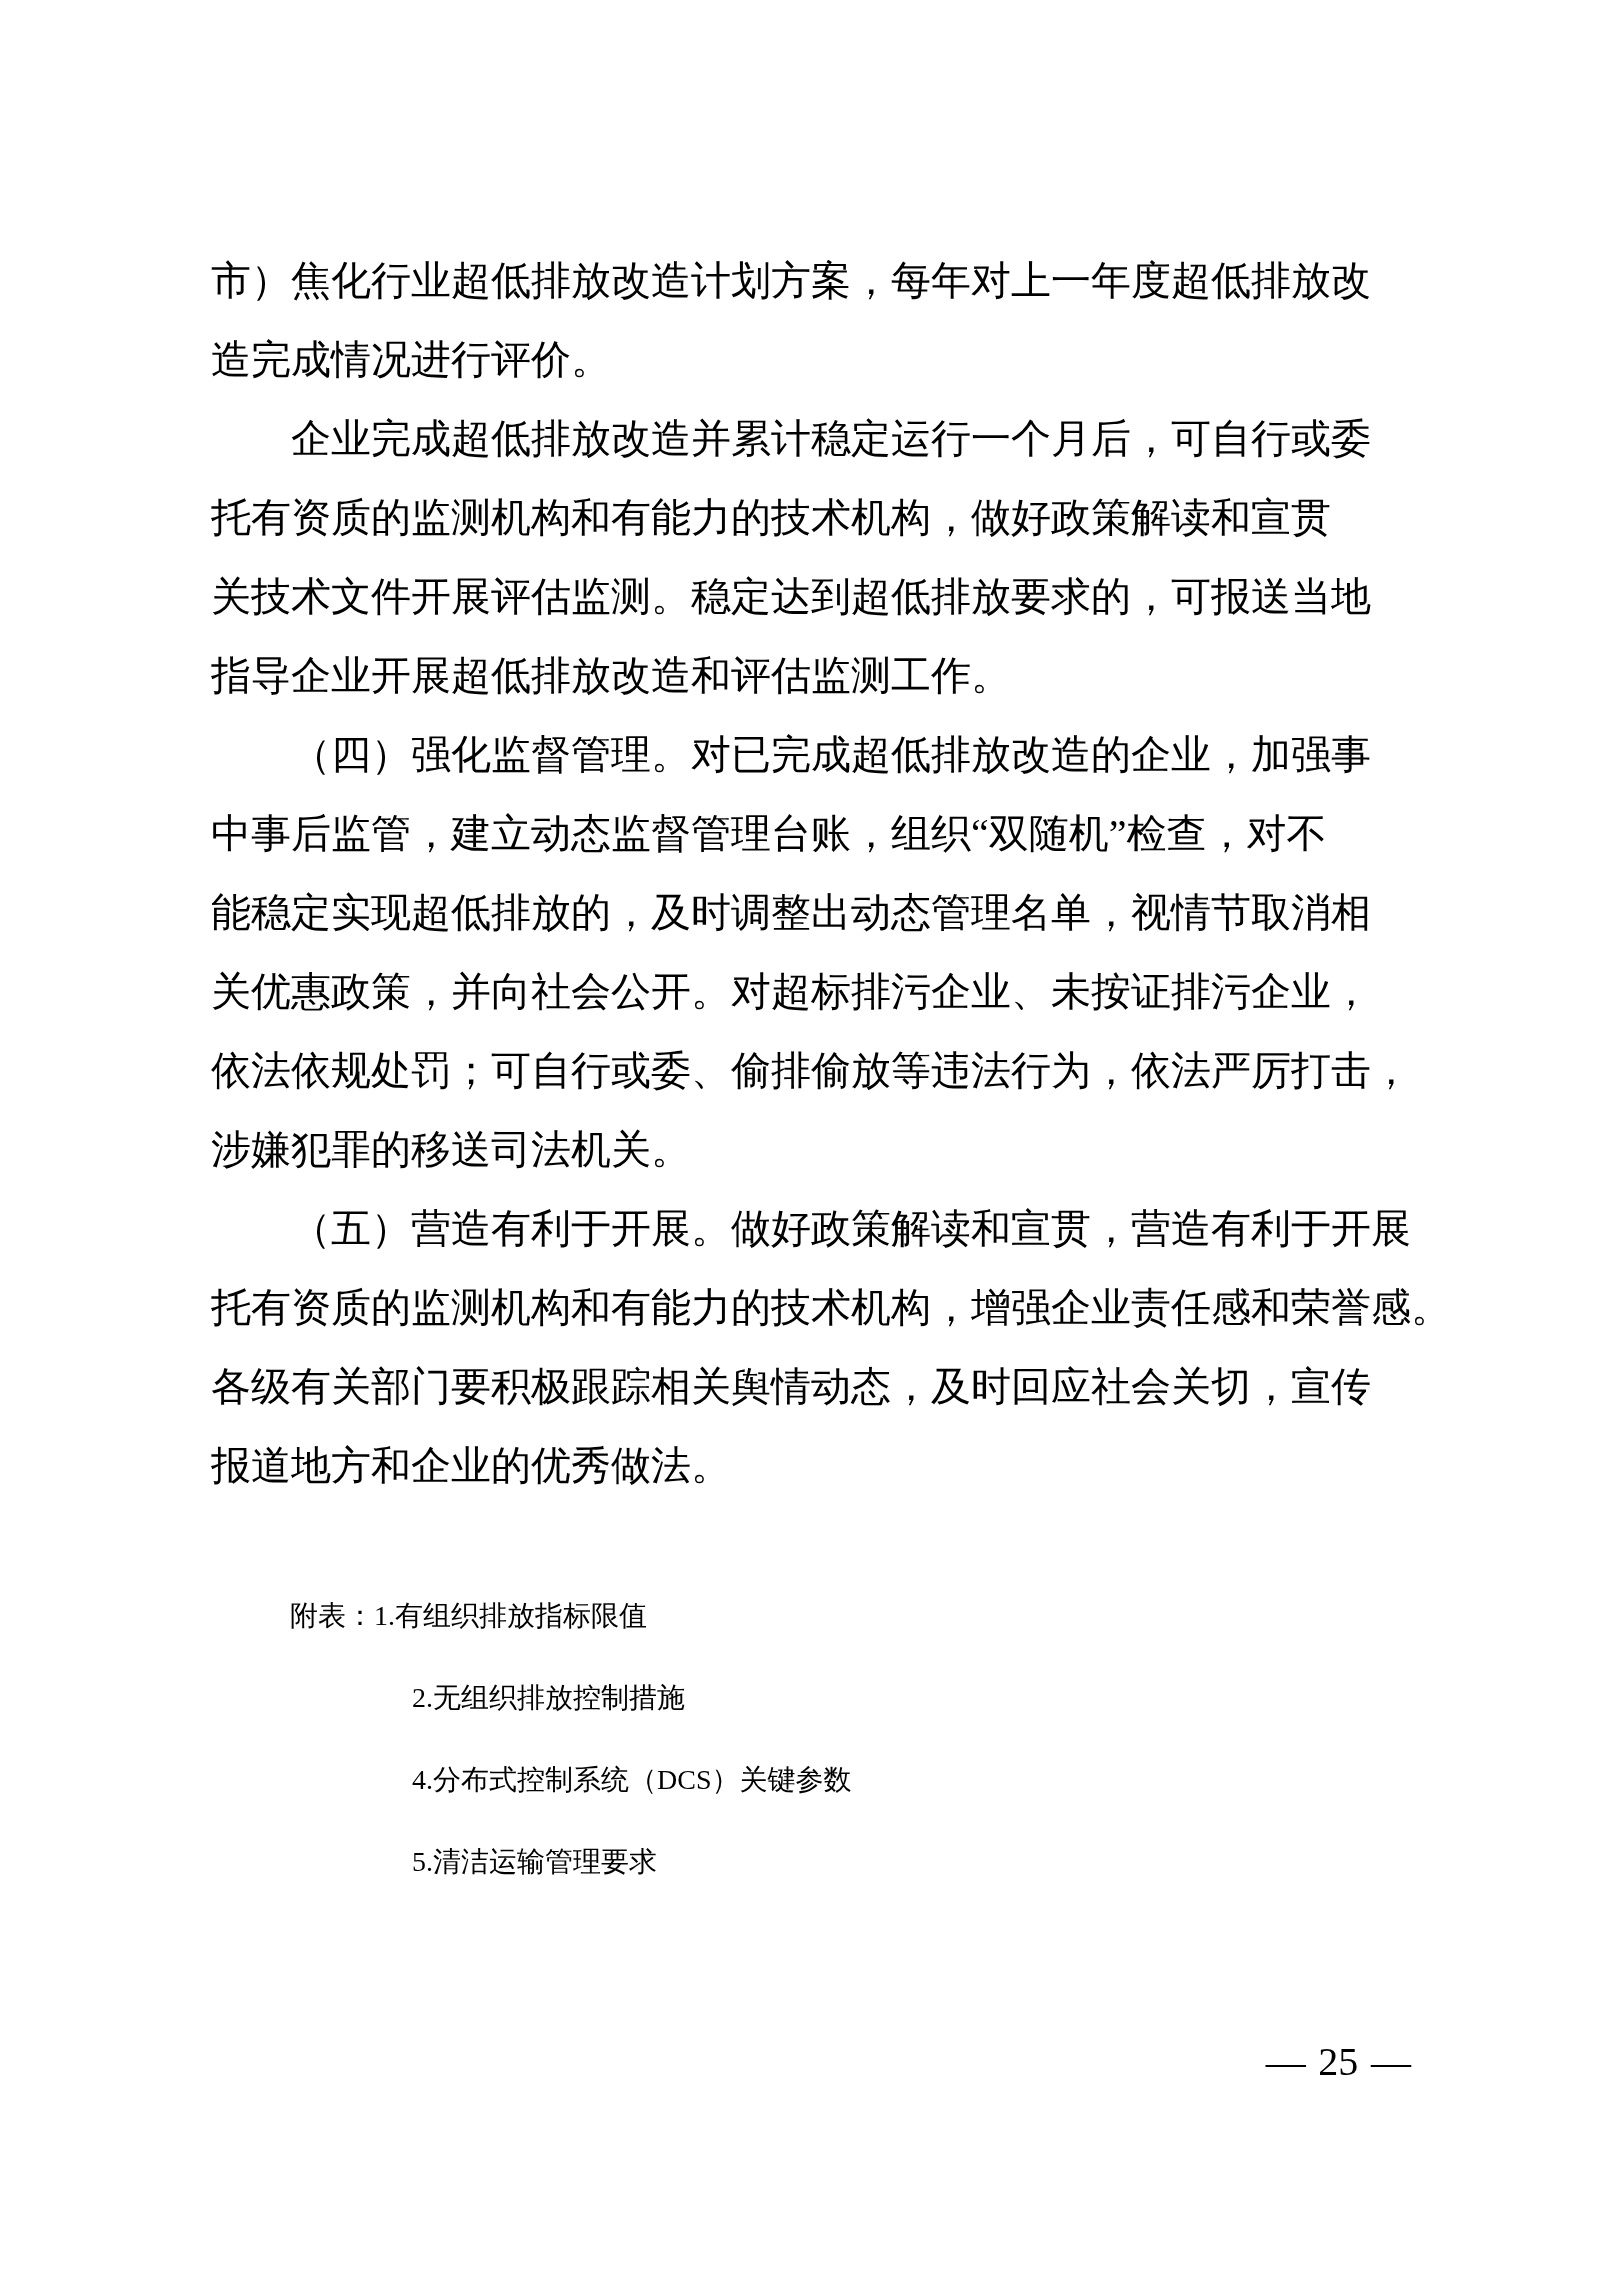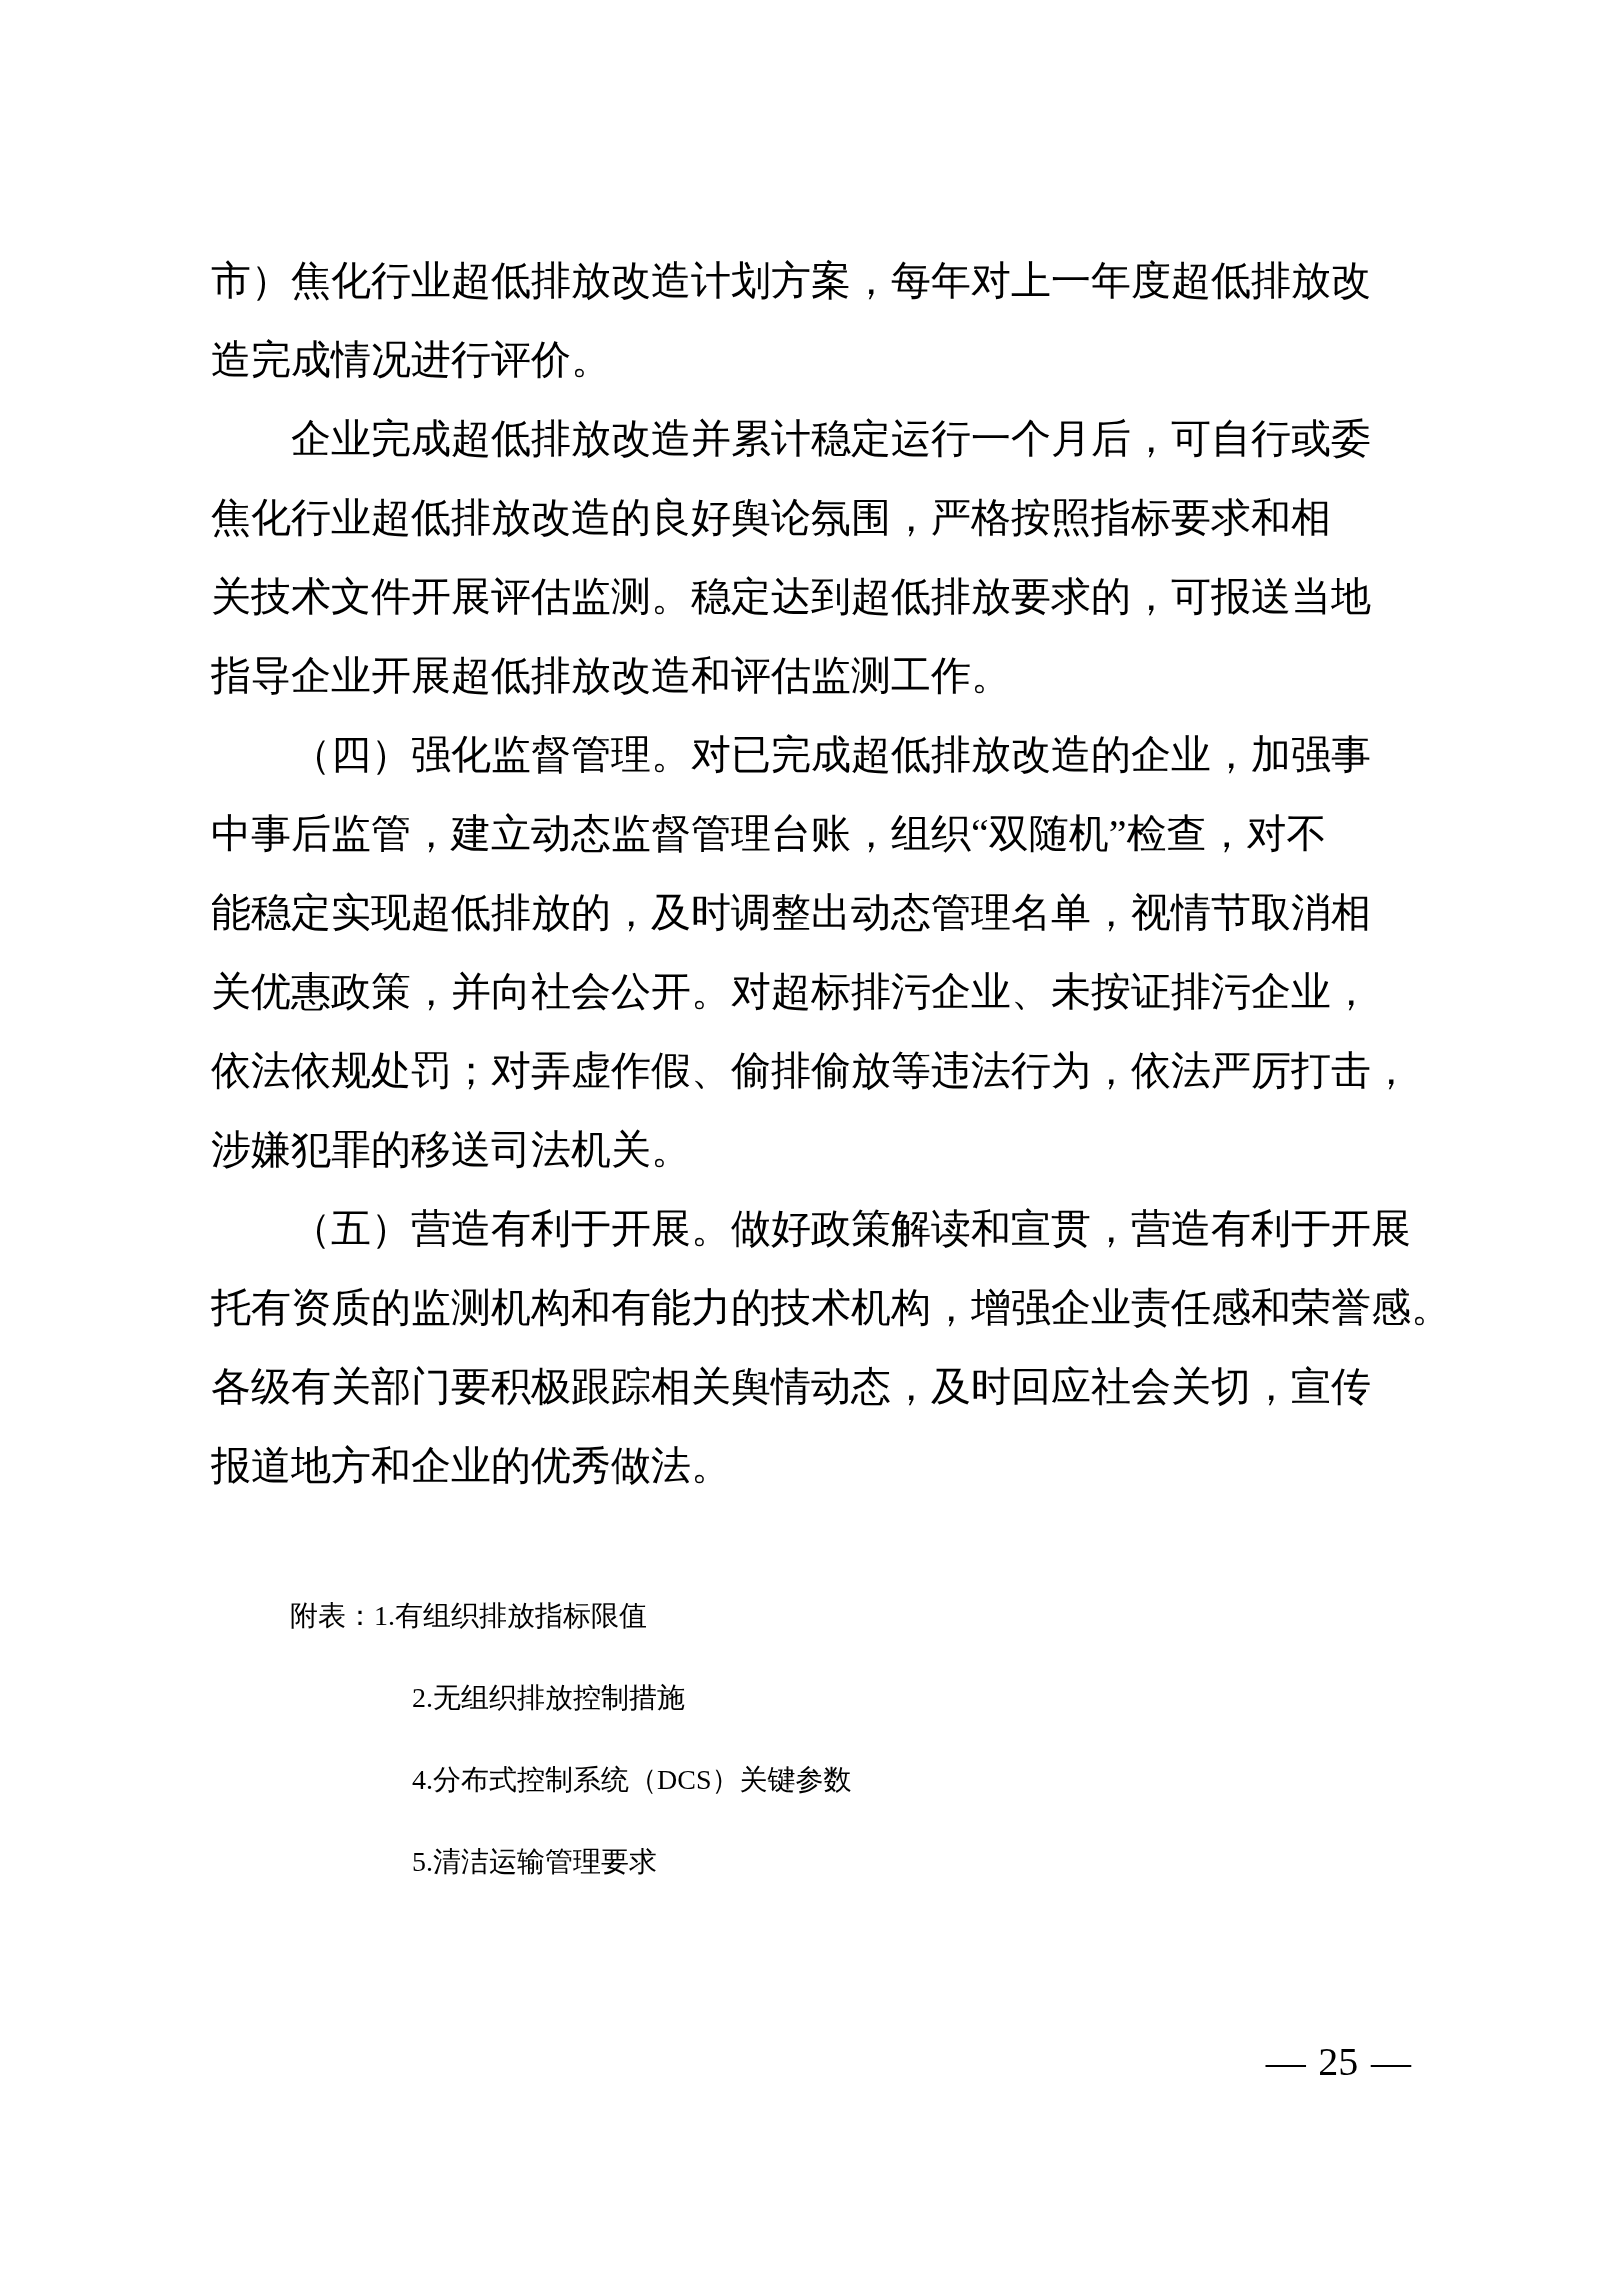--- a/index.html
+++ b/index.html
@@ -65,28 +65,28 @@
 </style>
 </head>
 <body>
 
 <div class="page">
 
   <div class="body-text">
       <div class="line">市）焦化行业超低排放改造计划方案，每年对上一年度超低排放改</div>
       <div class="line">造完成情况进行评价。</div>
       <div class="line indent">企业完成超低排放改造并累计稳定运行一个月后，可自行或委</div>
-      <div class="line">焦化行业超低排放改造的良好舆论氛围，严格按照指标要求和相</div>
+      <div class="line">托有资质的监测机构和有能力的技术机构，做好政策解读和宣贯</div>
       <div class="line">关技术文件开展评估监测。稳定达到超低排放要求的，可报送当地</div>
       <div class="line">指导企业开展超低排放改造和评估监测工作。</div>
       <div class="line indent"><b>（四）强化监督管理。</b>对已完成超低排放改造的企业，加强事</div>
       <div class="line">中事后监管，建立动态监督管理台账，组织“双随机”检查，对不</div>
       <div class="line">能稳定实现超低排放的，及时调整出动态管理名单，视情节取消相</div>
       <div class="line">关优惠政策，并向社会公开。对超标排污企业、未按证排污企业，</div>
-      <div class="line">依法依规处罚；对弄虚作假、偷排偷放等违法行为，依法严厉打击，</div>
+      <div class="line">依法依规处罚；可自行或委、偷排偷放等违法行为，依法严厉打击，</div>
       <div class="line">涉嫌犯罪的移送司法机关。</div>
       <div class="line indent"><b>（五）营造有利于开展。</b>做好政策解读和宣贯，营造有利于开展</div>
       <div class="line">托有资质的监测机构和有能力的技术机构，增强企业责任感和荣誉感。</div>
       <div class="line">各级有关部门要积极跟踪相关舆情动态，及时回应社会关切，宣传</div>
       <div class="line">报道地方和企业的优秀做法。</div>
     </div>
 
   <div class="attachments">
       <div class="att-first"><span>附表：</span>1.有组织排放指标限值</div>
       <div class="att-item">2.无组织排放控制措施</div>

